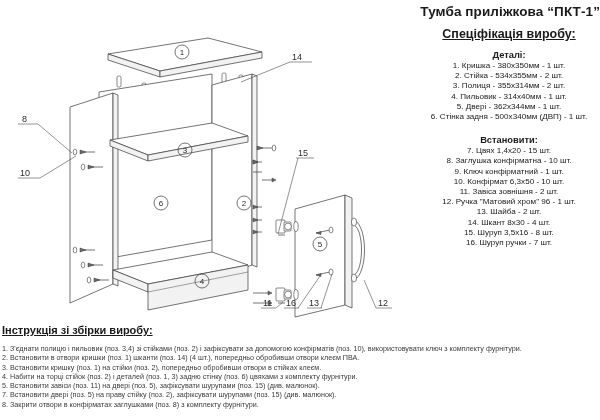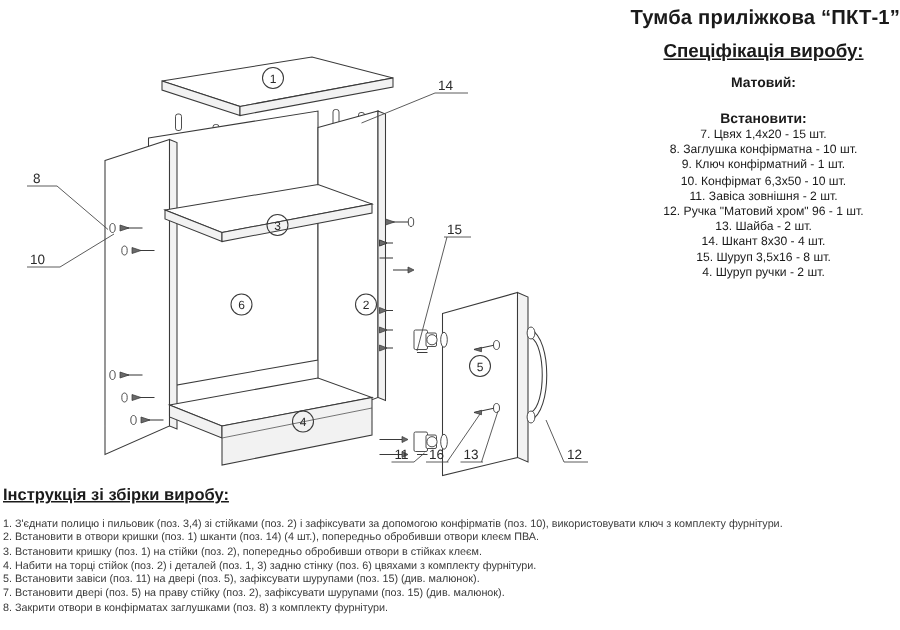--- a/index.html
+++ b/index.html
@@ -331,36 +331,44 @@
         <line class="lead" x1="376" y1="286" x2="392" y2="286"></line>
         <text class="callout-txt" x="378" y="284">12</text>
       </g>
 
     </svg>
   </div>
 
   <div class="spec-col">
     <div class="spec-heading">Спеціфікація виробу:</div>
 
-    <div class="sub-heading">Матовий:</div>
+    <div class="sub-heading">Деталі:</div>
+    <ul class="spec-list">
+      <li>1. Кришка - 380х350мм - 1 шт.</li>
+      <li>2. Стійка - 534х355мм - 2 шт.</li>
+      <li>3. Полиця - 355х314мм - 2 шт.</li>
+      <li>4. Пильовик - 314х40мм - 1 шт.</li>
+      <li>5. Двері - 362х344мм - 1 шт.</li>
+      <li>6. Стінка задня - 500х340мм (ДВП) - 1 шт.</li>
+    </ul>
 
     <div class="spec-gap"></div>
 
     <div class="sub-heading">Встановити:</div>
     <ul class="spec-list">
       <li>7. Цвях 1,4х20 - 15 шт.</li>
       <li>8. Заглушка конфірматна - 10 шт.</li>
       <li>9. Ключ конфірматний - 1 шт.</li>
       <li>10. Конфірмат 6,3х50 - 10 шт.</li>
       <li>11. Завіса зовнішня - 2 шт.</li>
       <li>12. Ручка "Матовий хром" 96 - 1 шт.</li>
       <li>13. Шайба - 2 шт.</li>
       <li>14. Шкант 8х30 - 4 шт.</li>
       <li>15. Шуруп 3,5х16 - 8 шт.</li>
-      <li>4. Шуруп ручки - 2 шт.</li>
+      <li>16. Шуруп ручки - 7 шт.</li>
     </ul>
   </div>
 
   <div class="instr-block">
     <div class="instr-heading">Інструкція зі збірки виробу:</div>
     <ul class="instr-list">
       <li>1. З'єднати полицю і пильовик (поз. 3,4) зі стійками (поз. 2) і зафіксувати за допомогою конфірматів (поз. 10), використовувати ключ з комплекту фурнітури.</li>
       <li>2. Встановити в отвори кришки (поз. 1) шканти (поз. 14) (4 шт.), попередньо обробивши отвори клеєм ПВА.</li>
       <li>3. Встановити кришку (поз. 1) на стійки (поз. 2), попередньо обробивши отвори в стійках клеєм.</li>
       <li>4. Набити на торці стійок (поз. 2) і деталей (поз. 1, 3) задню стінку (поз. 6) цвяхами з комплекту фурнітури.</li>

